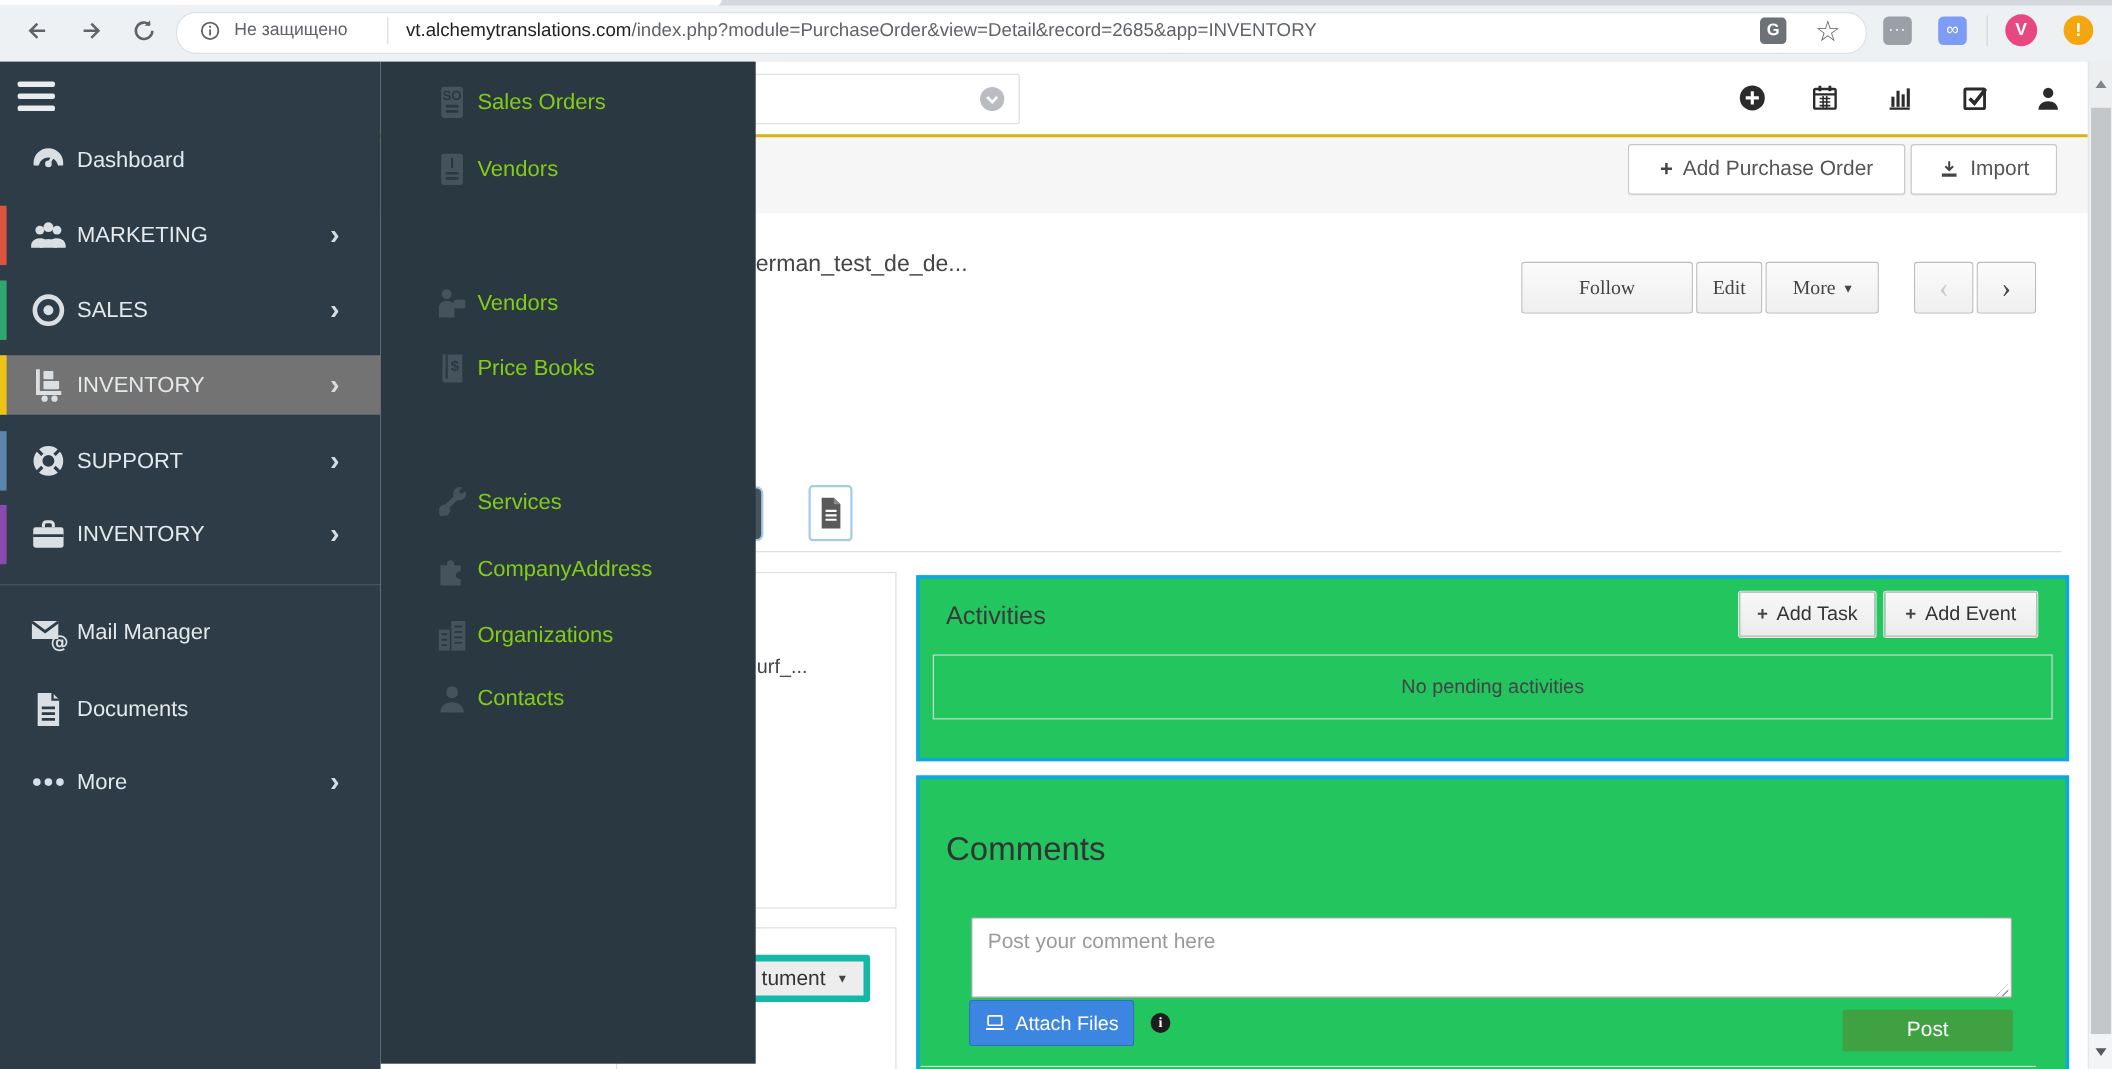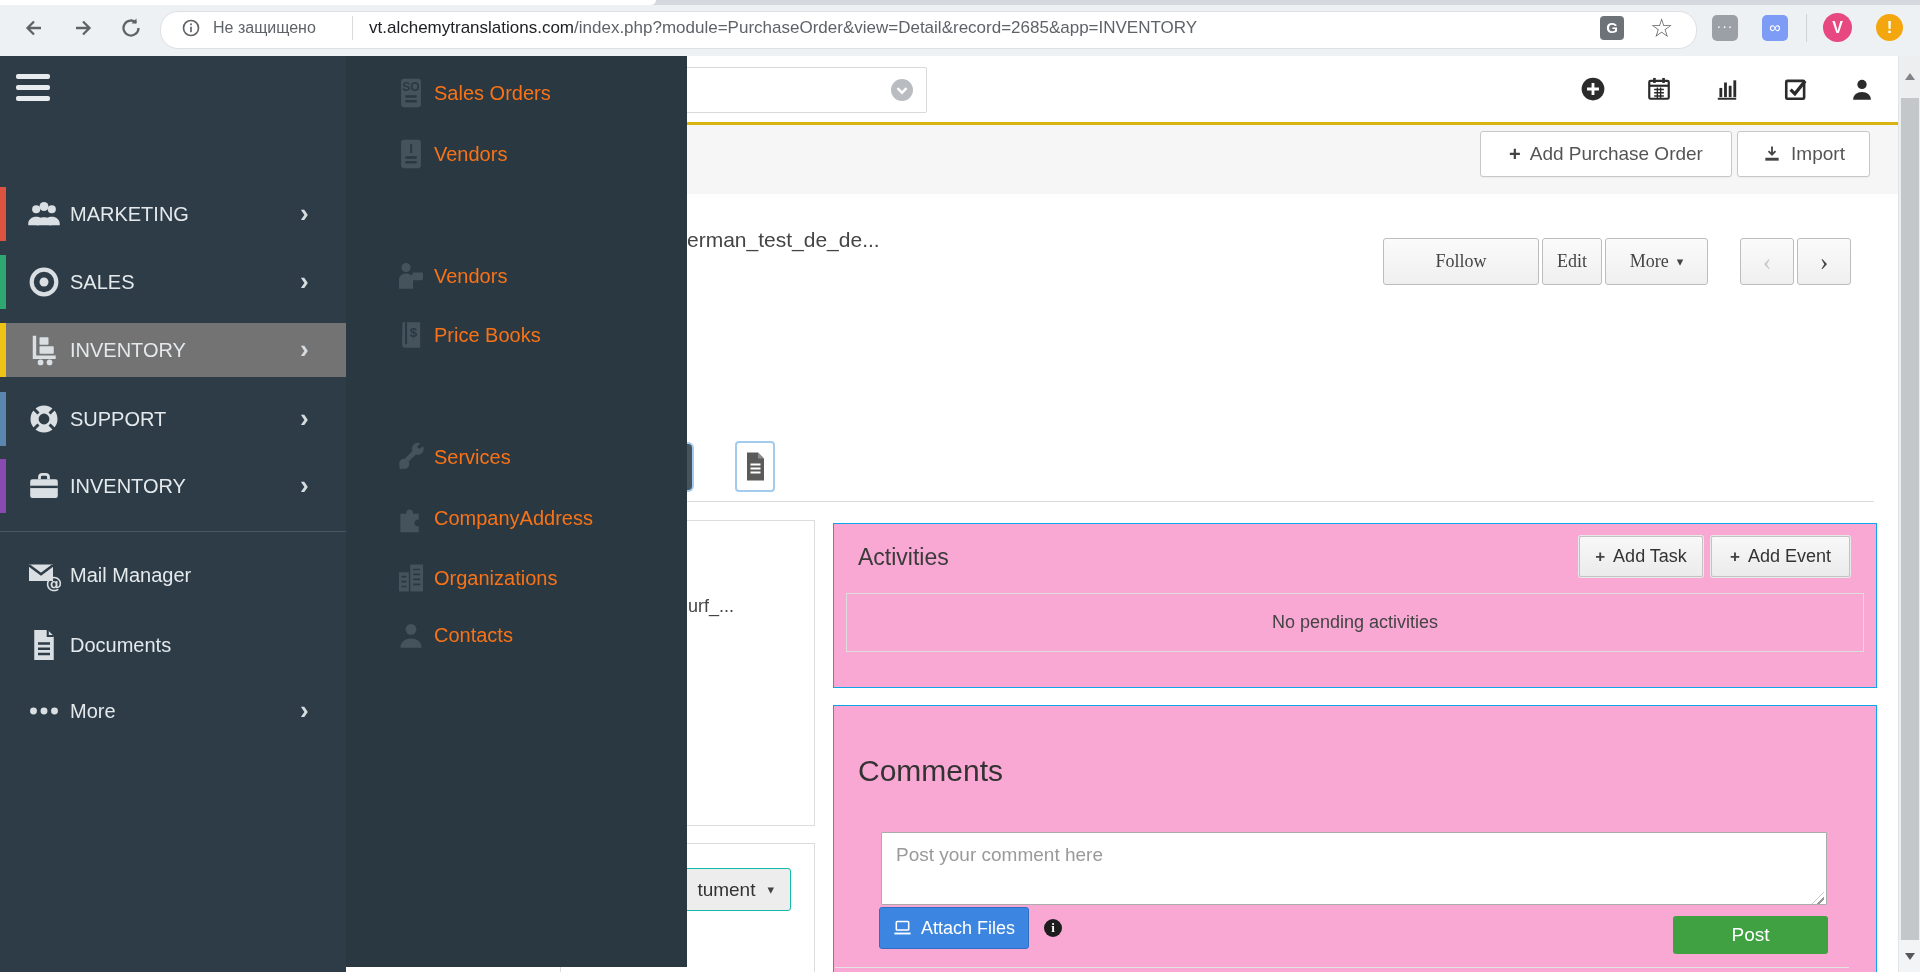--- a/index.html
+++ b/index.html
@@ -62,26 +62,26 @@
   
   .tab-sliver{left:650px;top:442px;width:40px;height:46px;background:#46545e;border:2px solid #a3cbed;border-radius:6px;}
   .tab-doc{left:735px;top:441px;width:36px;height:47px;border:2px solid #a3cbed;border-radius:4px;background:#fff;
     display:flex;align-items:center;justify-content:center;cursor:pointer;}
   .tabs-divider{left:346px;top:501px;width:1528px;height:1px;background:#dcdcdc;}
 
   
   .left-box1{left:560px;top:520px;width:253px;height:304px;background:#fff;border:1px solid #dcdcdc;}
   .left-frag{left:688px;top:596px;font-size:18px;color:#444;}
   .left-box2{left:560px;top:843px;width:253px;height:160px;background:#fff;border:1px solid #dcdcdc;}
-  .doc-dropdown{left:600px;top:868px;width:191px;height:43px;background:#ededed;border:1px solid #14b8a6;border-radius:3px;
+  .doc-dropdown{left:600px;top:868px;width:191px;height:43px;background:#ededed;border:6px solid #14b8a6;border-radius:3px;
     display:flex;align-items:center;justify-content:flex-end;gap:12px;padding-right:16px;box-sizing:border-box;
     font-size:19px;color:#333;cursor:pointer;}
 
   
-  .panel{background:#f9a8d4;border:1px solid #0ea5e9;}
+  .panel{background:#22c55e;border:3px solid #0ea5e9;}
   .activities-panel{left:833px;top:523px;width:1042px;height:163px;}
   .panel-title-sm{left:24px;top:20px;font-size:23px;color:#3a3a3a;}
   .btn-chip{background:linear-gradient(#f8f8f8,#ebebeb);border:1px solid #c3c3c3;border-radius:2px;
     box-shadow:0 0 0 1px #e9e9e9;color:#333;font-size:18px;display:flex;align-items:center;justify-content:center;gap:8px;cursor:pointer;}
   .addtask-btn{left:745px;top:12px;width:122px;height:39px;}
   .addevent-btn{left:877px;top:12px;width:137px;height:39px;}
   .empty-box{left:12px;top:69px;width:1016px;height:57px;border:1px solid #ddd;
     display:flex;align-items:center;justify-content:center;font-size:18px;color:#444;}
 
   
@@ -106,21 +106,21 @@
   .sb-up{left:0;top:0;width:22px;height:42px;background:#eceef0;cursor:pointer;}
   .sb-up:after{content:"";position:absolute;left:6px;top:17px;border-left:5px solid transparent;border-right:5px solid transparent;border-bottom:7px solid #7f8489;}
   .sb-thumb{left:2px;top:42px;width:18px;height:842px;background:#c4c7ca;cursor:pointer;}
   .sb-down{left:0;top:884px;width:22px;height:32px;background:#f3f4f5;cursor:pointer;}
   .sb-down:after{content:"";position:absolute;left:6px;top:13px;border-left:5px solid transparent;border-right:5px solid transparent;border-top:7px solid #55595e;}
 
   
   .submenu{left:346px;top:56px;width:341px;height:911px;background:#2a3842;z-index:20;}
   .sub-item{left:0;width:341px;height:50px;display:flex;align-items:center;cursor:pointer;}
   .sub-ico{position:absolute;left:48px;width:34px;height:34px;color:#45535d;}
-  .sub-label{position:absolute;left:88px;font-size:20px;color:#f97316;white-space:nowrap;}
+  .sub-label{position:absolute;left:88px;font-size:20px;color:#84cc16;white-space:nowrap;}
 
   
   .sidebar{left:0;top:56px;width:346px;height:916px;background:#2d3c47;z-index:21;}
   .hamburger{left:16px;top:18px;width:34px;height:27px;cursor:pointer;}
   .hamburger div{height:5px;background:#e8ecef;border-radius:2px;margin-bottom:6px;}
   .side-item{left:0;width:346px;height:54px;display:flex;align-items:center;cursor:pointer;}
   .side-item.active{background:#737373;}
   .side-bar-accent{position:absolute;left:0;top:0;width:6px;height:54px;}
   .side-ico{position:absolute;left:26px;width:36px;height:36px;color:#d9dfe3;}
   .side-label{position:absolute;left:70px;font-size:20px;color:#e4e9ec;white-space:nowrap;}
@@ -366,20 +366,28 @@
     </div>
   </div>
 
   <div class="abs sidebar">
     <div class="abs hamburger">
       <div></div>
         <div></div>
         <div></div>
     </div>
 
+    <div class="abs side-item" style="top:63px">
+      <svg class="side-ico" viewBox="0 0 24 24">
+        <path d="M12 4.5A9 9 0 0 0 3 13.5l.1 1.5h3a6 6 0 0 1 11.8 0h3l.1-1.5a9 9 0 0 0-9-9z" fill="currentColor"></path>
+        <circle cx="12" cy="14" r="2" fill="currentColor"></circle>
+        <path d="M12 14 15 9" stroke="currentColor" stroke-width="1.8"></path>
+      </svg>
+      <span class="side-label">Dashboard</span>
+    </div>
 
     <div class="abs side-item" style="top:131px">
       <div class="side-bar-accent" style="background:#dc5440"></div>
       <svg class="side-ico" viewBox="0 0 24 24">
         <circle cx="6.8" cy="8.8" r="2.7" fill="currentColor"></circle>
         <circle cx="17.2" cy="8.8" r="2.7" fill="currentColor"></circle>
         <circle cx="12" cy="7" r="3" fill="currentColor"></circle>
         <path d="M1.5 18.5c0-2.9 2.4-4.7 5.3-4.7 1.5 0 2.8.4 3.8 1.2-1.2 1-1.9 2.3-1.9 3.5v1H1.5z" fill="currentColor"></path>
         <path d="M22.5 18.5c0-2.9-2.4-4.7-5.3-4.7-1.5 0-2.8.4-3.8 1.2 1.2 1 1.9 2.3 1.9 3.5v1h7.2z" fill="currentColor"></path>
         <path d="M6.8 19.5v-1c0-2.6 2.3-4.3 5.2-4.3s5.2 1.7 5.2 4.3v1z" fill="currentColor"></path>

